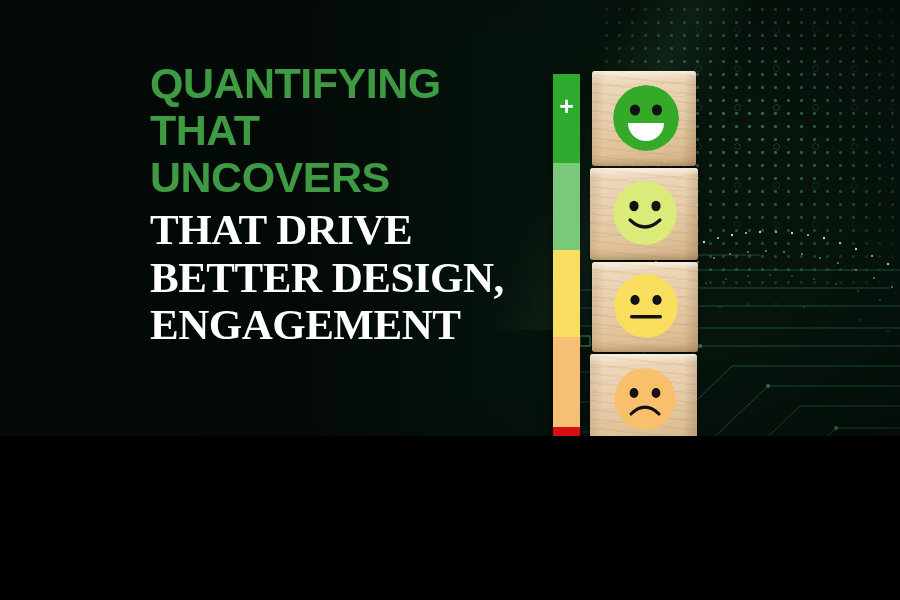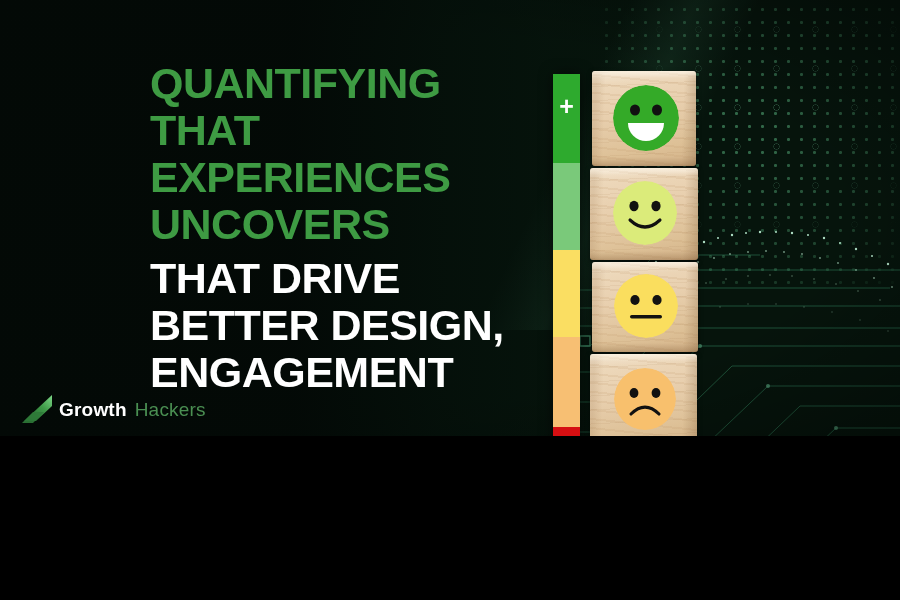--- a/index.html
+++ b/index.html
@@ -113,21 +113,21 @@
   }
   .headline-line {
     font-weight: 700;
     font-size: 43px;
     line-height: 0.98;
     letter-spacing: -0.5px;
     margin: 0 0 5px 0;
     white-space: nowrap;
   }
   .hl-green { color: #3e9b43; }
-  .hl-white { color: #ffffff; }
+  .hl-white { color: #ffffff; font-family: Liberation Serif, serif; }
   .hl-gap { margin-top: 11px; }
 
   
   .scale-bar {
     position: absolute;
     left: 553px;
     top: 74px;
     width: 27px;
     height: 445px;
     display: flex;
@@ -331,21 +331,20 @@
       </g>
     </g>
   </svg>
 
   <div class="bg-sheen"></div>
   <div class="bg-vignette"></div>
 
   <div class="headline">
     <p class="headline-line hl-green">QUANTIFYING</p>
     <p class="headline-line hl-green">THAT</p>
-    <p class="headline-line hl-green">EXPERIENCES</p>
     <p class="headline-line hl-green">UNCOVERS</p>
     <p class="headline-line hl-white hl-gap">THAT DRIVE</p>
     <p class="headline-line hl-white">BETTER DESIGN,</p>
     <p class="headline-line hl-white">ENGAGEMENT</p>
   </div>
 
   <div class="scale-bar">
     <div class="scale-seg" style="background: rgb(46, 170, 46); height: 20%;">
       <span class="scale-sign sign-plus">+</span>
     </div>
@@ -408,29 +407,14 @@
       <svg class="face" style="left:22px; top:6px; width:64px; height:64px;" viewBox="0 0 64 64">
         <circle cx="32" cy="32" r="32" fill="#d8201d"></circle>
         <path d="M15 24 L26 28 L24 33 L14 29 Z" fill="#111"></path>
         <path d="M49 24 L38 28 L40 33 L50 29 Z" fill="#111"></path>
         <path d="M15 50 A18 18 0 0 1 49 50 Z" fill="#ffffff"></path>
       </svg>
       <div class="wood-shadow-bottom"></div>
     </div>
   </div>
 
-  <div class="logo">
-    <svg class="logo-mark" width="34" height="30" viewBox="0 0 34 30">
-      <defs>
-        <linearGradient id="lg" x1="0" y1="1" x2="1" y2="0">
-          <stop offset="0%" stop-color="#1d5a2a"></stop>
-          <stop offset="60%" stop-color="#3f9a48"></stop>
-          <stop offset="100%" stop-color="#7fd98a"></stop>
-        </linearGradient>
-      </defs>
-      <path d="M2 27 L30 1 L30 12 L14 27 Z" fill="url(#lg)"></path>
-      <path d="M0 29 L11 29 L22 18 L11 18 Z" fill="#2f7a38" opacity="0.9"></path>
-    </svg>
-    <span class="logo-text logo-growth">Growth</span>
-    <span class="logo-text logo-hackers">Hackers</span>
-  </div>
 
 </div>
 
 </body></html>

